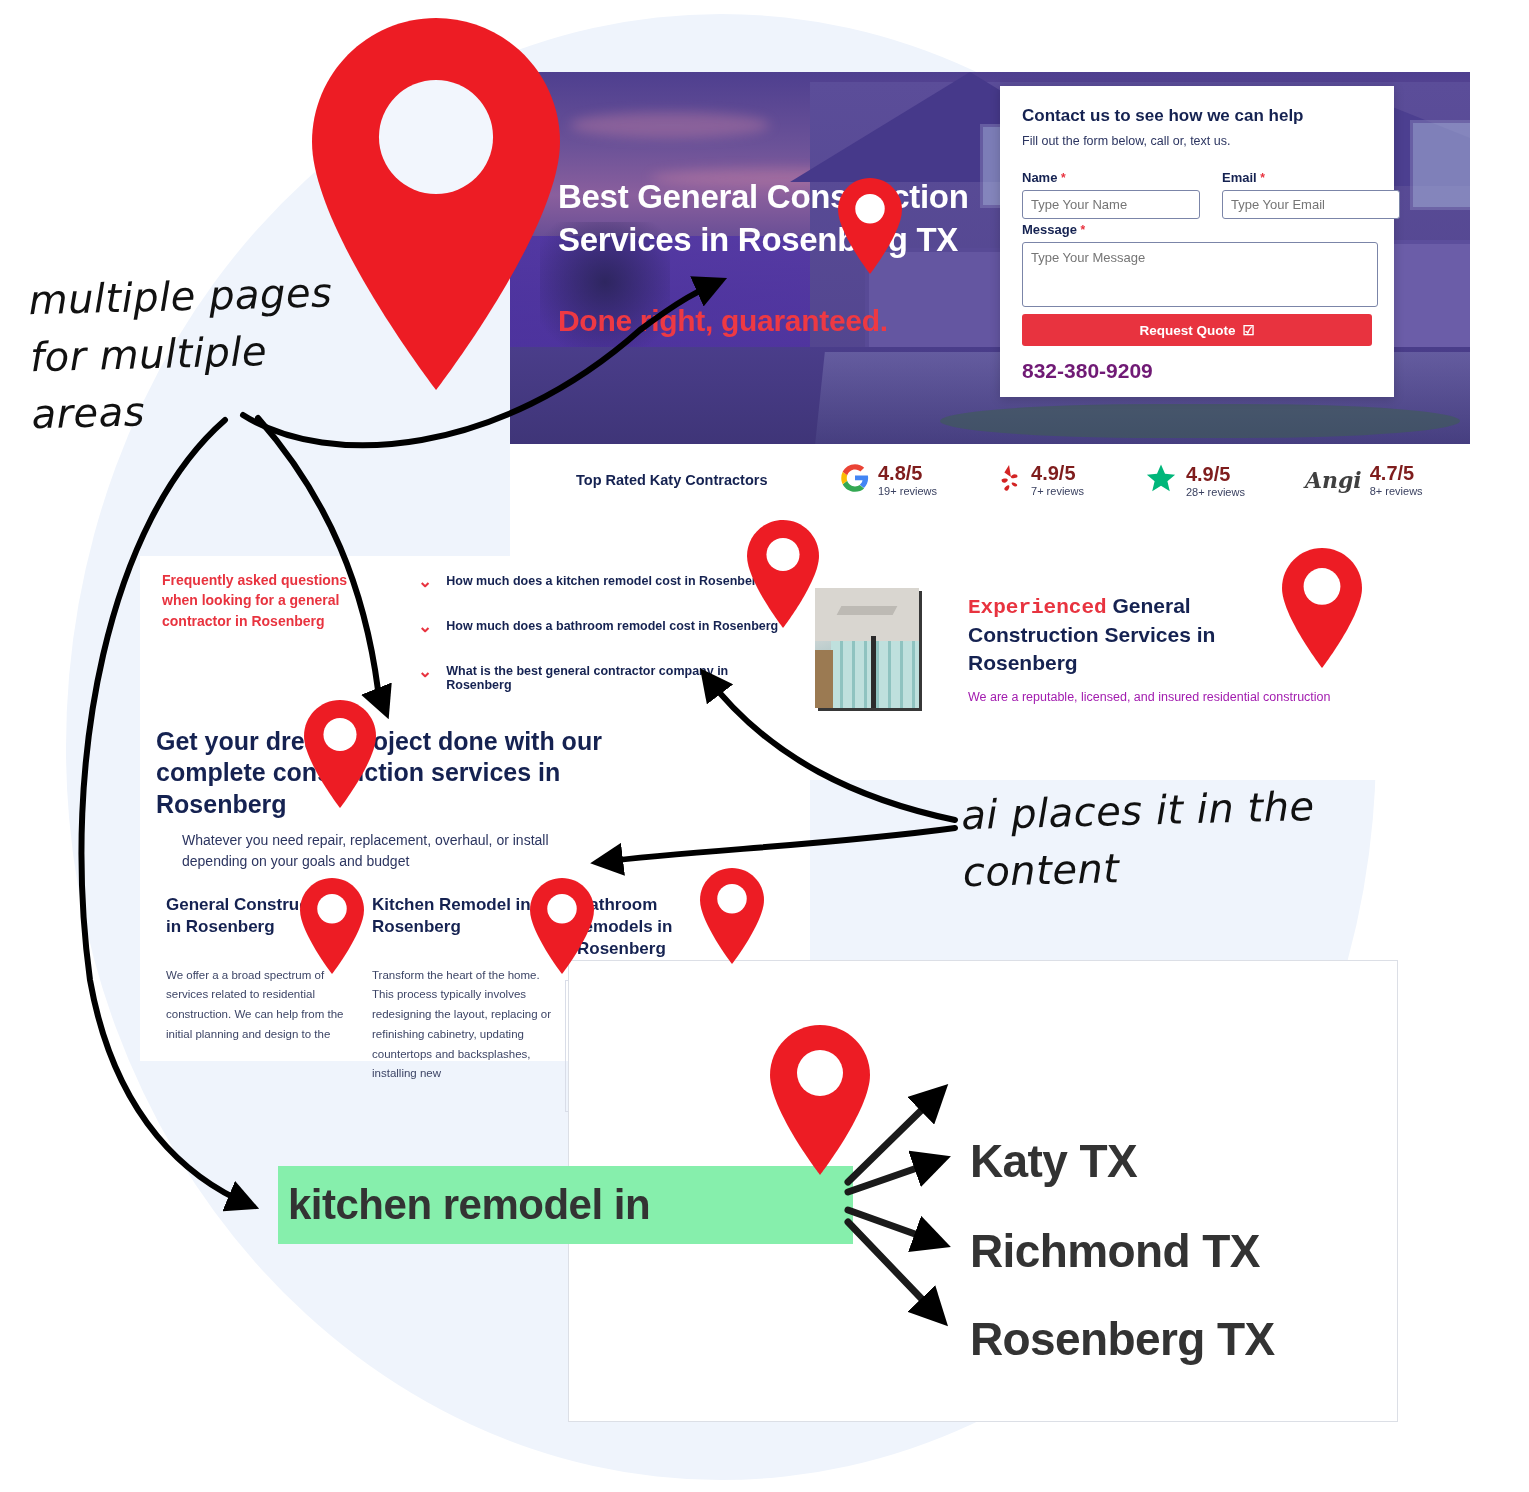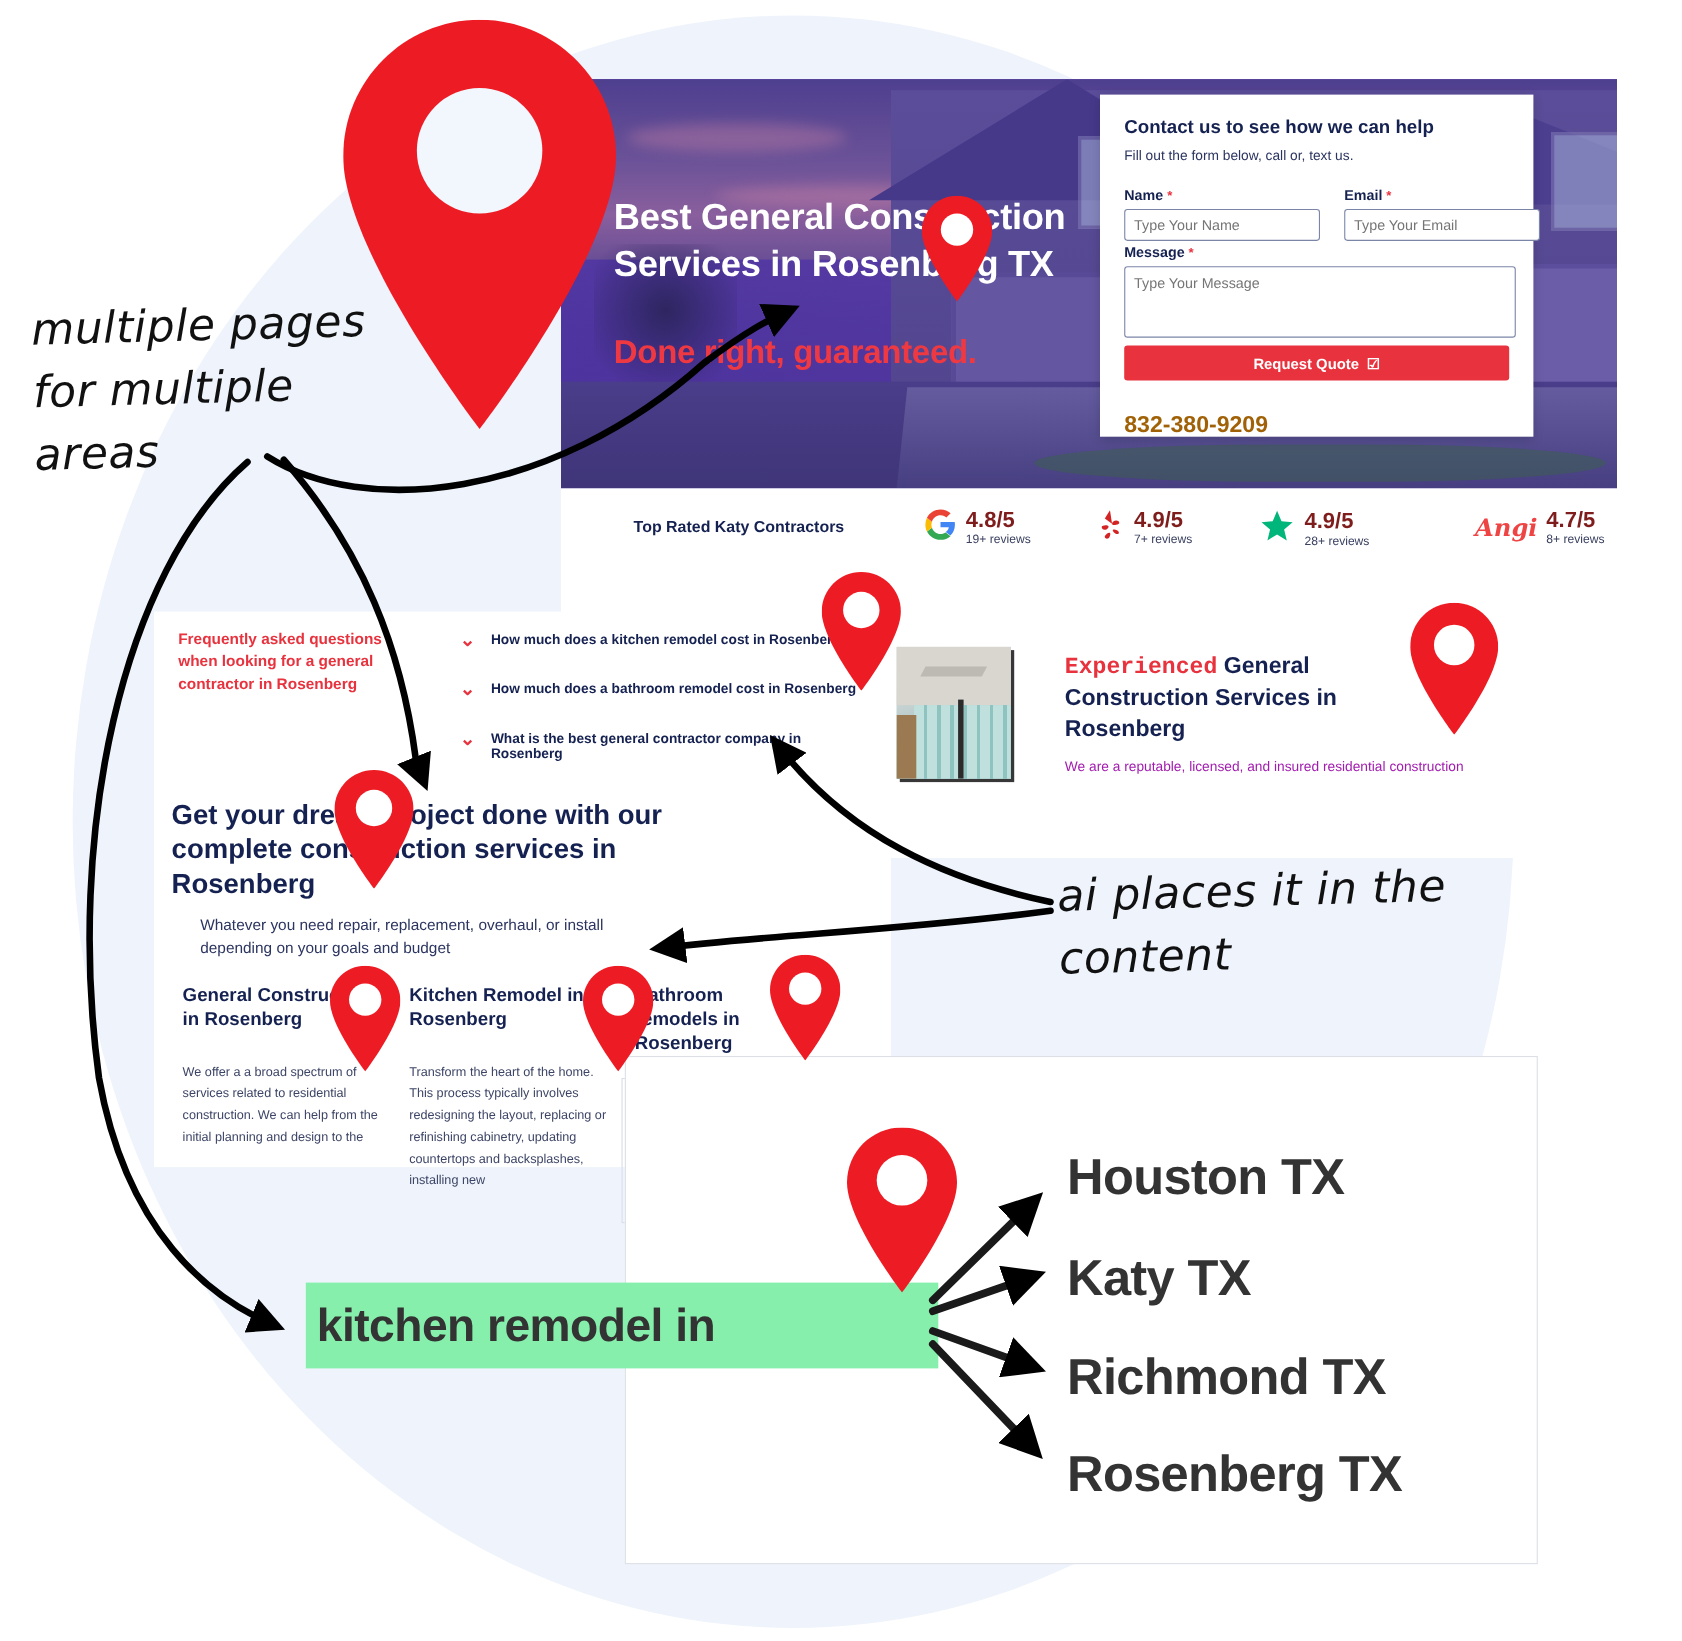--- a/index.html
+++ b/index.html
@@ -72,21 +72,21 @@
   .lbl{position:absolute;font-size:13px;font-weight:bold;color:#152251;}
   .req{color:#e8333f;font-weight:bold;font-size:12px;}
   .inp{position:absolute;border:1px solid #7b85a8;background:#fff;border-radius:3px;
     font-family:"Liberation Sans",sans-serif;font-size:13px;color:#8b93ab;
     padding:0 8px;box-sizing:border-box;outline:none;}
   .inp.ta{padding:7px 8px;resize:none;line-height:1.3;}
   .btn-quote{position:absolute;left:22px;top:228px;width:350px;height:32px;
     background:#e8333f;border:none;border-radius:3px;color:#fff;font-size:13.5px;
     font-weight:bold;font-family:"Liberation Sans",sans-serif;cursor:pointer;
     display:flex;align-items:center;justify-content:center;gap:7px;}
-  .phone{position:absolute;left:22px;top:273px;font-size:21px;font-weight:bold;color:#a16207;margin-top:16px;}
+  .phone{position:absolute;left:22px;top:273px;font-size:21px;font-weight:bold;color:#701a75;}
 
   
   .reviews-panel{left:510px;top:444px;width:960px;height:336px;}
   .rev-head{position:absolute;left:66px;top:25px;width:200px;font-size:14.5px;
     font-weight:bold;color:#152251;line-height:1.55;}
   .rev-row{position:absolute;left:330px;top:18px;display:flex;gap:60px;align-items:flex-start;}
   .rev{display:flex;align-items:center;gap:8px;}
   .rev .txt .score{font-size:20px;font-weight:bold;color:#7f1d1d;line-height:1.15;}
   .rev .txt .cnt{font-size:11px;color:#3a4160;}
 
@@ -249,21 +249,21 @@
             <path fill="#00b67a" d="M12 1.8l3 7.1 7.6.6-5.8 5 1.8 7.5L12 17.9 5.4 22l1.8-7.5-5.8-5 7.6-.6z"></path>
           </svg>
         </span>
         <span class="txt">
           <div class="score">4.9/5</div>
           <div class="cnt">28+ reviews</div>
         </span>
       </div>
 
       <div class="rev">
-        <span style="font-family:'DejaVu Serif',serif;font-style:italic;font-weight:bold;font-size:22px;color:#ef4444;margin-left:36px;">Angi</span>
+        <span style="font-family:'DejaVu Serif',serif;font-style:italic;font-weight:bold;font-size:22px;color:#404040;">Angi</span>
         <span class="txt">
           <div class="score">4.7/5</div>
           <div class="cnt">8+ reviews</div>
         </span>
       </div>
 
     </div>
   </div>
 
   <div class="thumb">
@@ -314,21 +314,20 @@
       <div class="boxline"></div>
     </div>
   </div>
 
   <div class="panel cities-panel"></div>
 
   <div class="kw-box">
     <span class="kw-text">kitchen remodel in</span>
   </div>
 
-  <div class="city" style="left:970px;top:1042px;">Houston TX</div>
   <div class="city" style="left:970px;top:1134px;">Katy TX</div>
   <div class="city" style="left:970px;top:1224px;">Richmond TX</div>
   <div class="city" style="left:970px;top:1312px;">Rosenberg TX</div>
 
   <div class="note note-1">multiple pages for multiple areas</div>
   <div class="note note-2">ai places it in the content</div>
 
   <svg class="ov" viewBox="0 0 1529 1492">
     <defs>
       <marker id="ah" viewBox="0 0 10 10" refX="7" refY="5" markerWidth="5.5" markerHeight="5.5" orient="auto-start-reverse">

